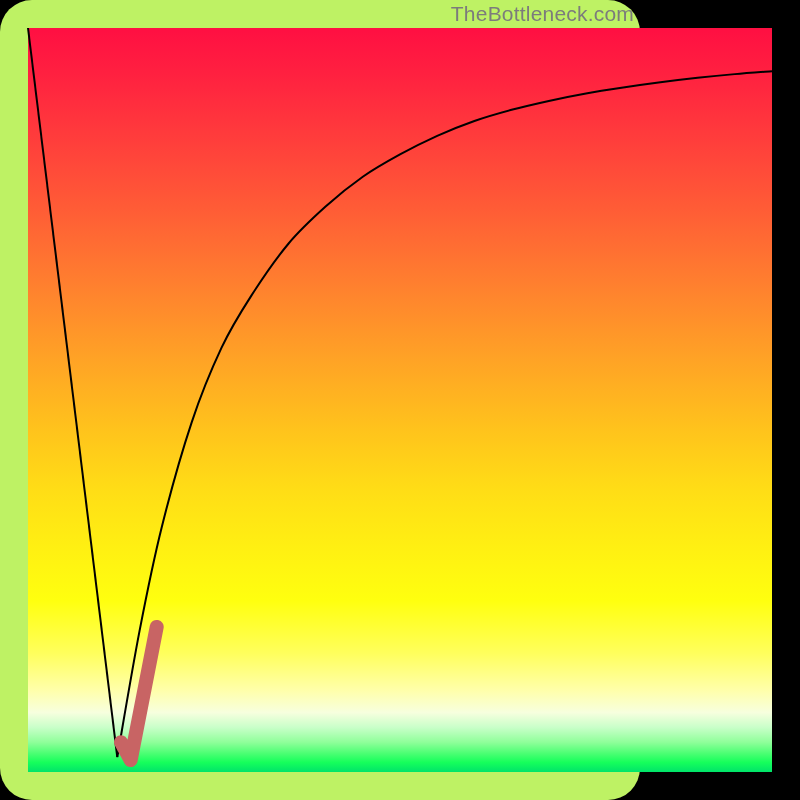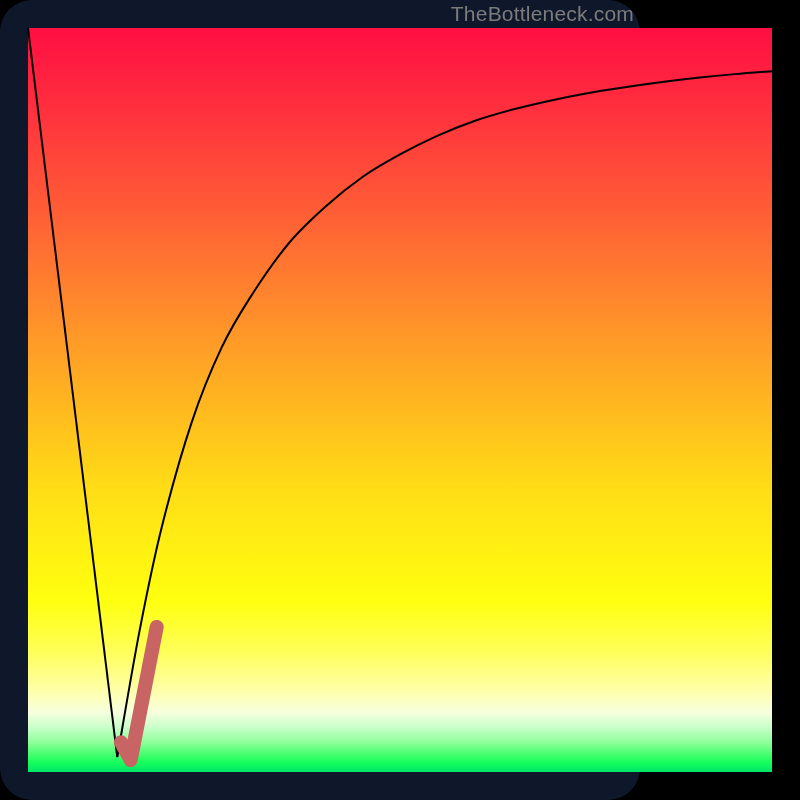--- a/index.html
+++ b/index.html
@@ -8,21 +8,21 @@
     width: 800px;
     height: 800px;
     background: #000;
     overflow: hidden;
     font-family: Arial, Helvetica, sans-serif;
   }
   .frame {
     position: relative;
     width: 640px;
     height: 800px;
-    background: #0f172a;
+    background: #bef264;
     border-radius: 32px;
   }
   .plot {
     position: absolute;
     left: 28px;
     top: 28px;
     width: 744px;
     height: 744px;
     
     background: linear-gradient(

